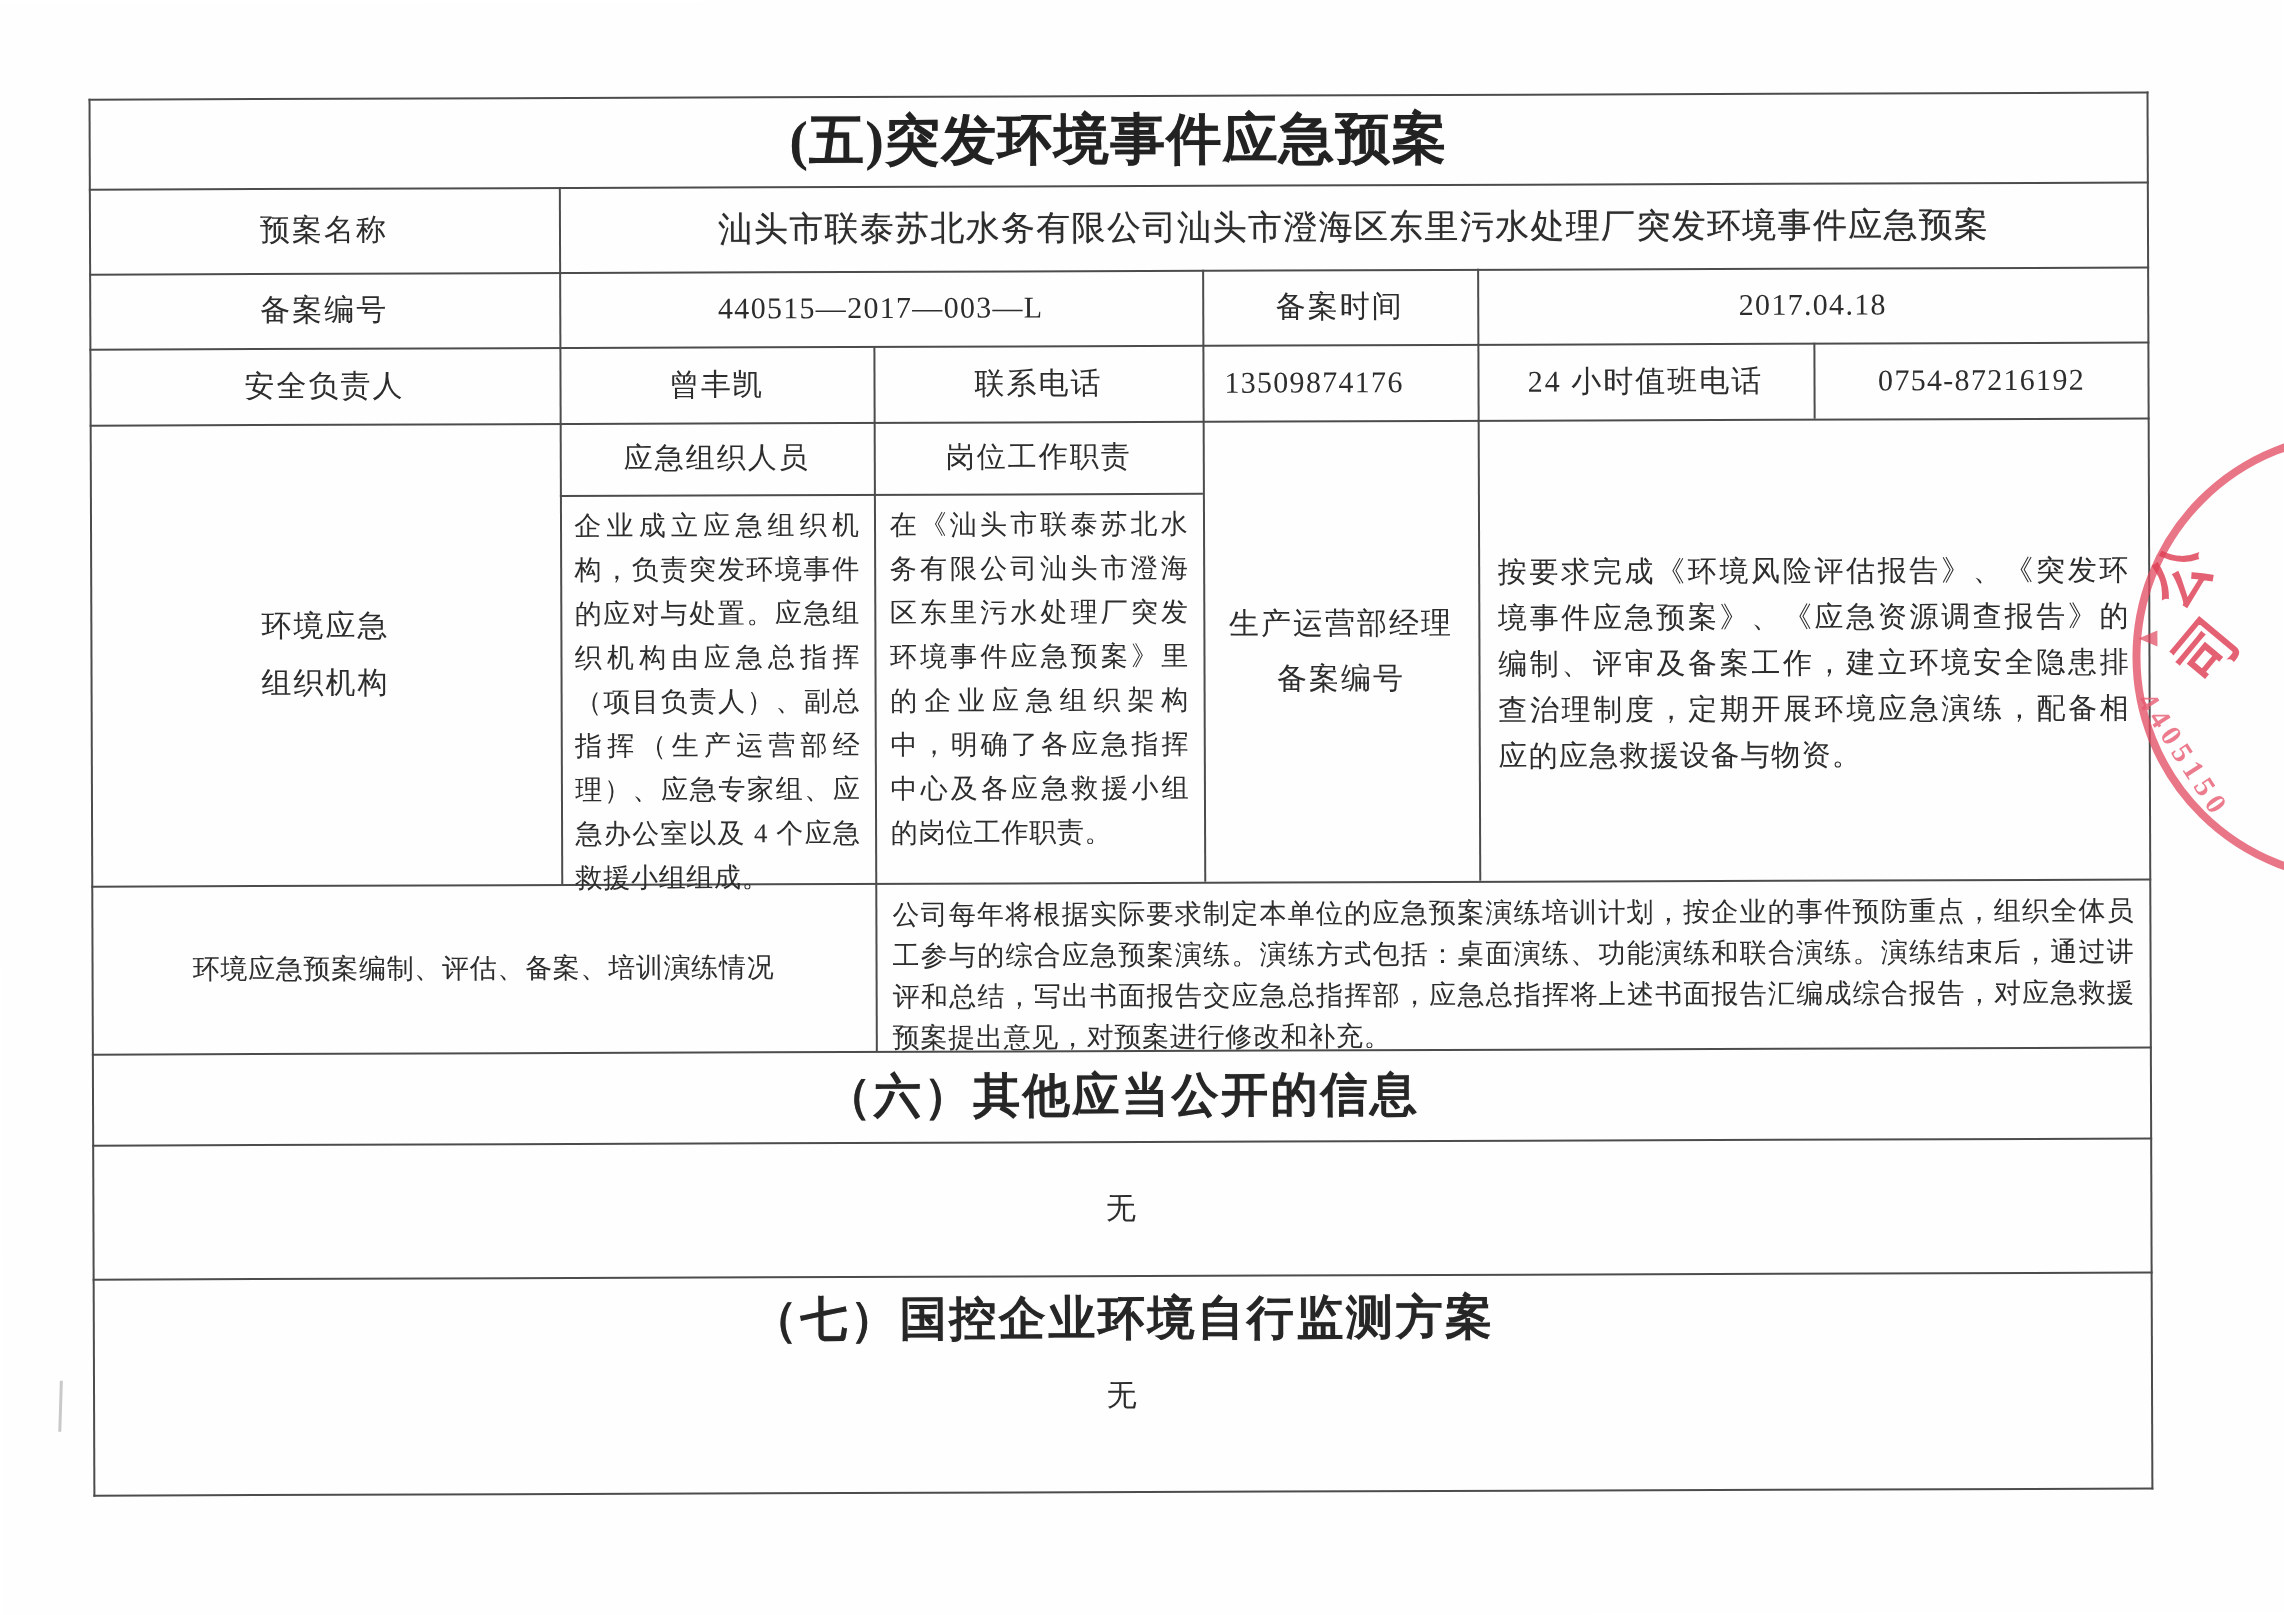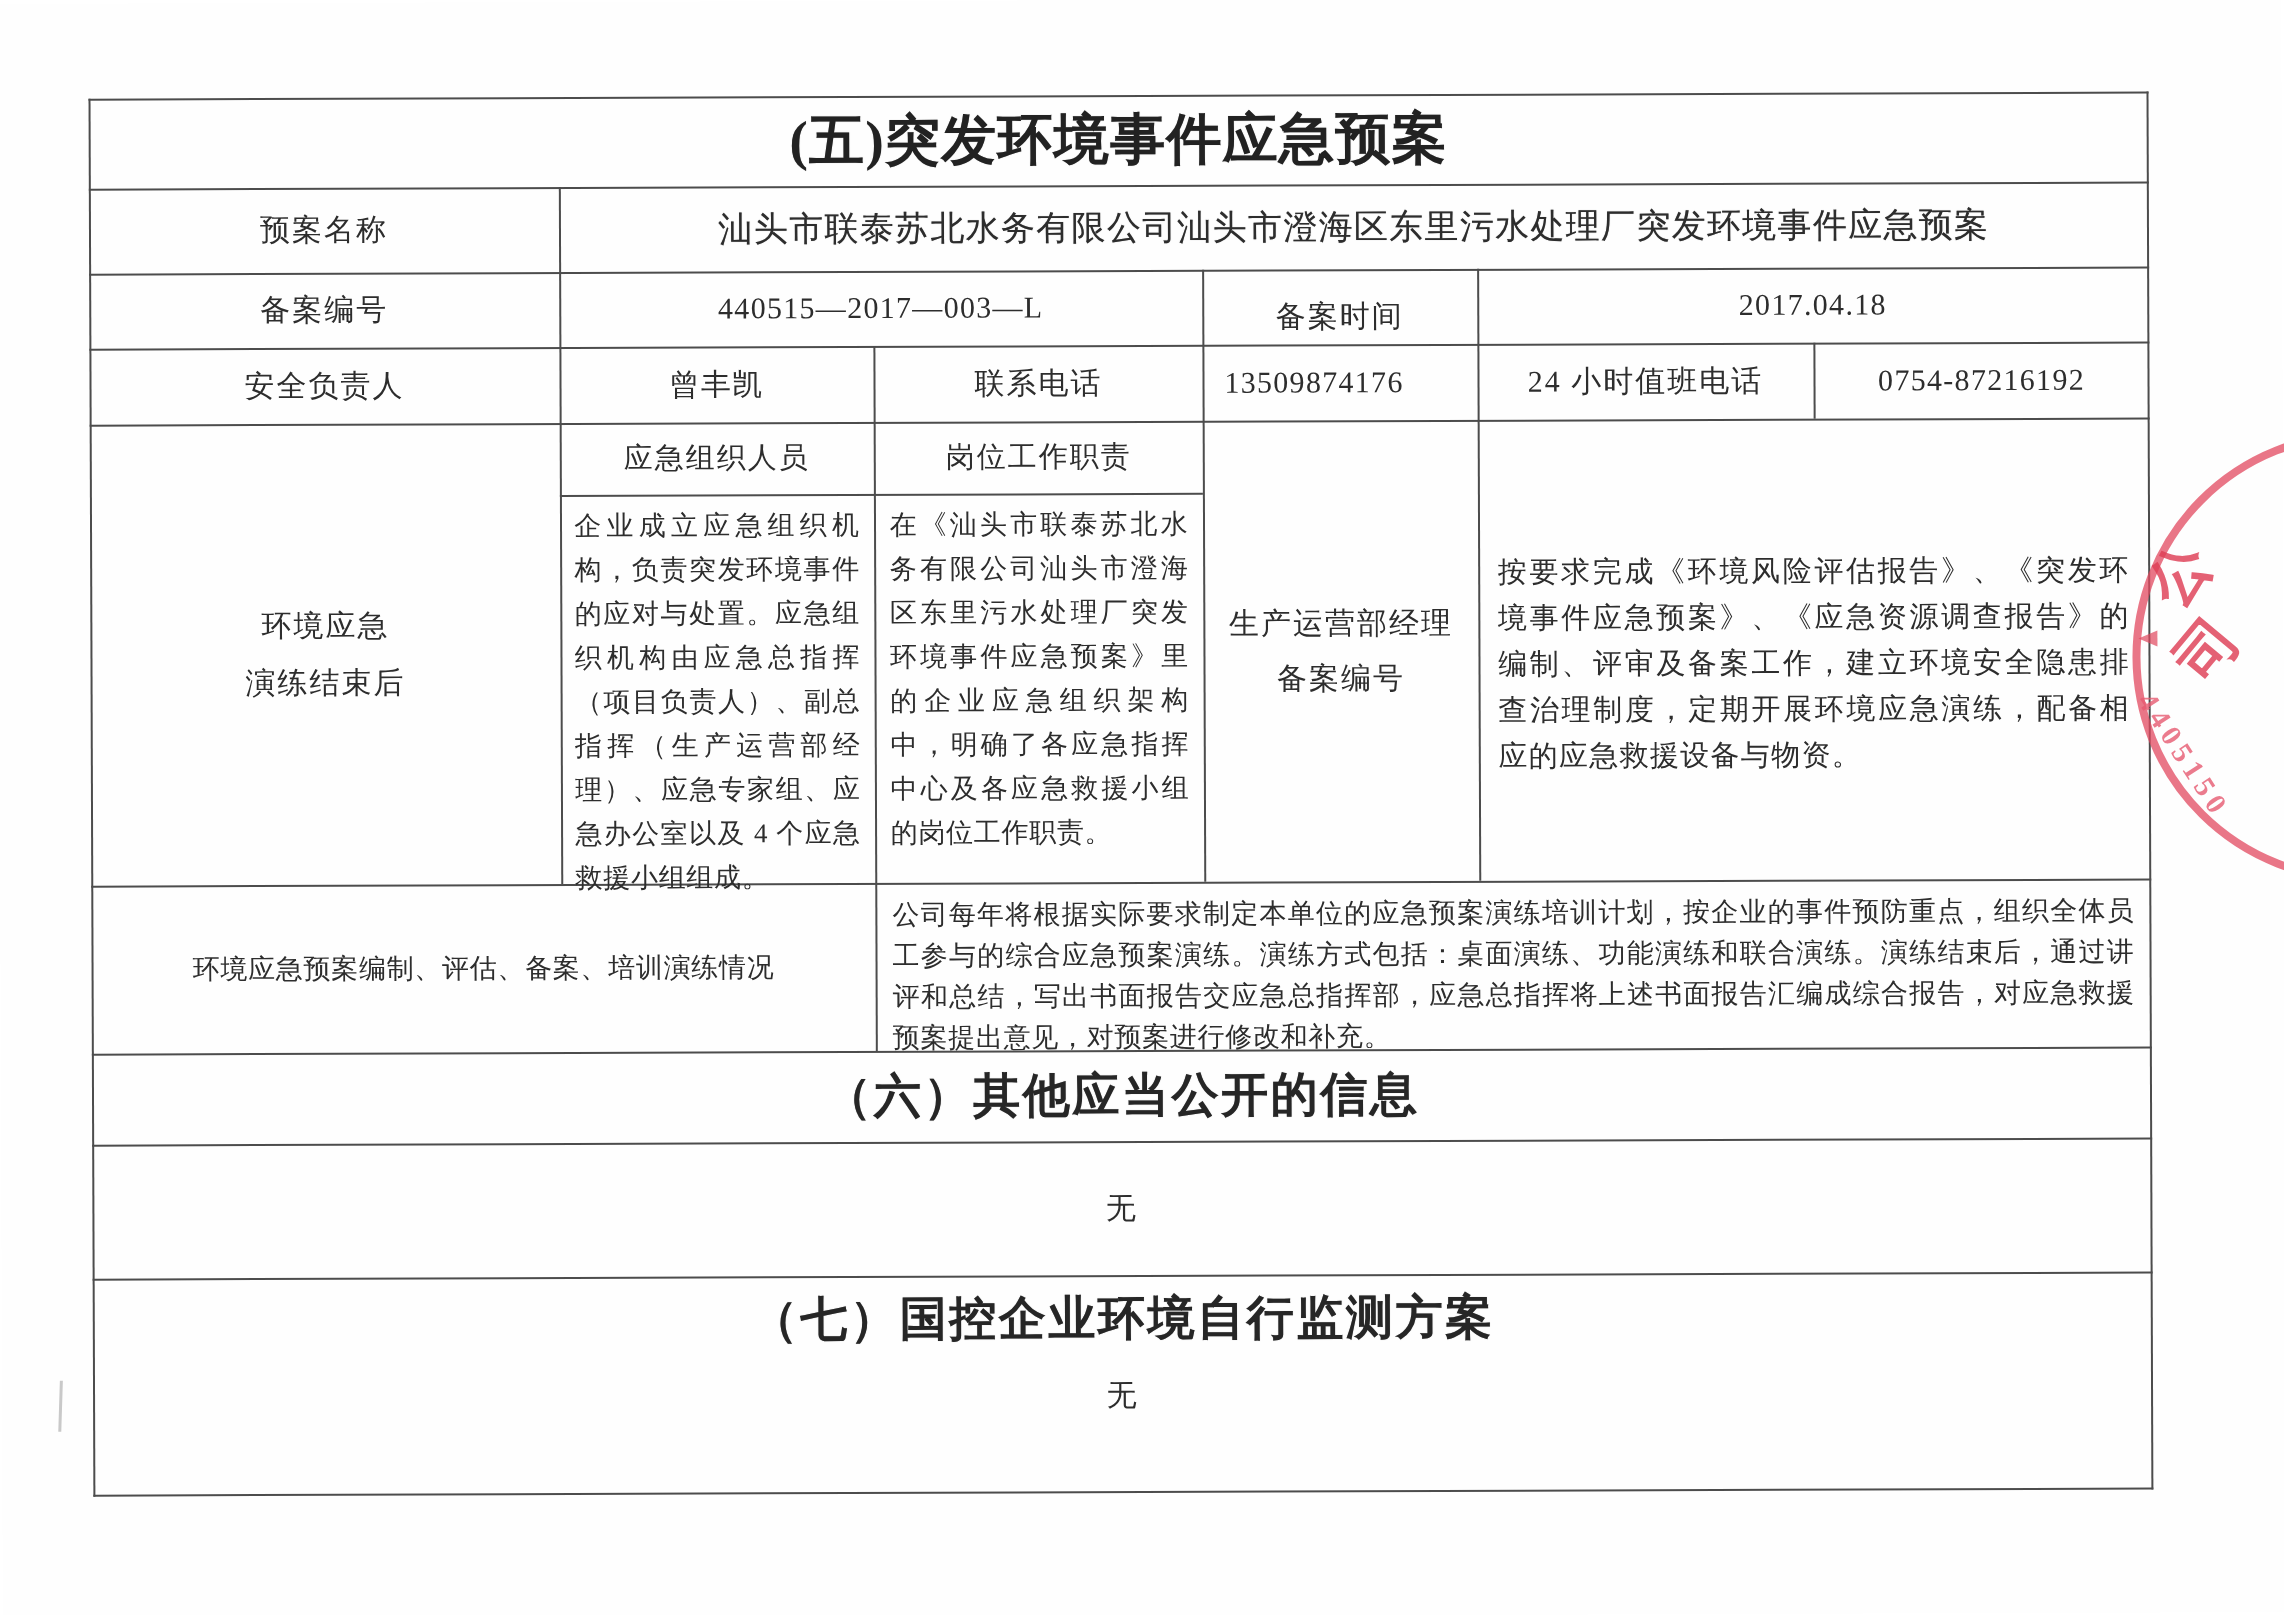--- a/index.html
+++ b/index.html
@@ -63,33 +63,33 @@
     <div class="ln vl" style="left:1388px;top:175px;height:612px;"></div>
     <div class="ln vl" style="left:1724px;top:250px;height:76px;"></div>
 
     <div class="cell title fuzz" style="left:0;top:0;width:2060px;height:90px;">(五)突发环境事件应急预案</div>
 
     <div class="cell lbl" style="left:0;top:90px;width:470px;height:85px;">预案名称</div>
     <div class="cell planv fuzz" style="left:470px;top:90px;width:1590px;height:85px;">汕头市联泰苏北水务有限公司汕头市澄海区东里污水处理厂突发环境事件应急预案</div>
 
     <div class="cell lbl" style="left:0;top:175px;width:470px;height:75px;">备案编号</div>
     <div class="cell val" style="left:470px;top:175px;width:643px;height:75px;">440515—2017—003—L</div>
-    <div class="cell lbl" style="left:1113px;top:185px;width:275px;height:75px;">备案时间</div>
+    <div class="cell lbl" style="left:1113px;top:175px;width:275px;height:75px;">备案时间</div>
     <div class="cell val" style="left:1388px;top:175px;width:671px;height:75px;">2017.04.18</div>
 
     <div class="cell lbl" style="left:0;top:250px;width:470px;height:76px;">安全负责人</div>
     <div class="cell val" style="left:470px;top:250px;width:314px;height:76px;">曾丰凯</div>
     <div class="cell lbl" style="left:784px;top:250px;width:330px;height:76px;">联系电话</div>
     <div class="cell val" style="left:1087px;top:250px;width:275px;height:76px;">13509874176</div>
     <div class="cell lbl" style="left:1388px;top:250px;width:336px;height:76px;">24 小时值班电话</div>
     <div class="cell val" style="left:1724px;top:250px;width:336px;height:76px;">0754-87216192</div>
 
     <div class="cell lbl two-line" style="left:0;top:326px;width:470px;height:461px;">
       <span>环境应急</span>
-      <span>演练结束后</span>
+      <span>组织机构</span>
     </div>
     <div class="cell lbl" style="left:470px;top:326px;width:314px;height:72px;font-size:29px;">应急组织人员</div>
     <div class="cell lbl" style="left:784px;top:326px;width:330px;height:72px;font-size:29px;">岗位工作职责</div>
     <div class="cell tcell" style="left:470px;top:398px;width:314px;height:389px;padding:9px 14.3px 0;box-sizing:border-box;">
       <span class="jtxt" style="font-size:27px;line-height:44px;letter-spacing:0.7px;">企业成立应急组织机构，负责突发环境事件的应对与处置。应急组织机构由应急总指挥（项目负责人）、副总指挥（生产运营部经理）、应急专家组、应急办公室以及 4 个应急救援小组组成。</span>
     </div>
     <div class="cell tcell" style="left:784px;top:398px;width:330px;height:389px;padding:9px 15.6px 0;box-sizing:border-box;">
       <span class="jtxt" style="font-size:27px;line-height:44px;letter-spacing:0.7px;">在《汕头市联泰苏北水务有限公司汕头市澄海区东里污水处理厂突发环境事件应急预案》里的企业应急组织架构中，明确了各应急指挥中心及各应急救援小组的岗位工作职责。</span>
     </div>
     <div class="cell lbl two-line" style="left:1113px;top:326px;width:275px;height:461px;gap:14.3px;">

